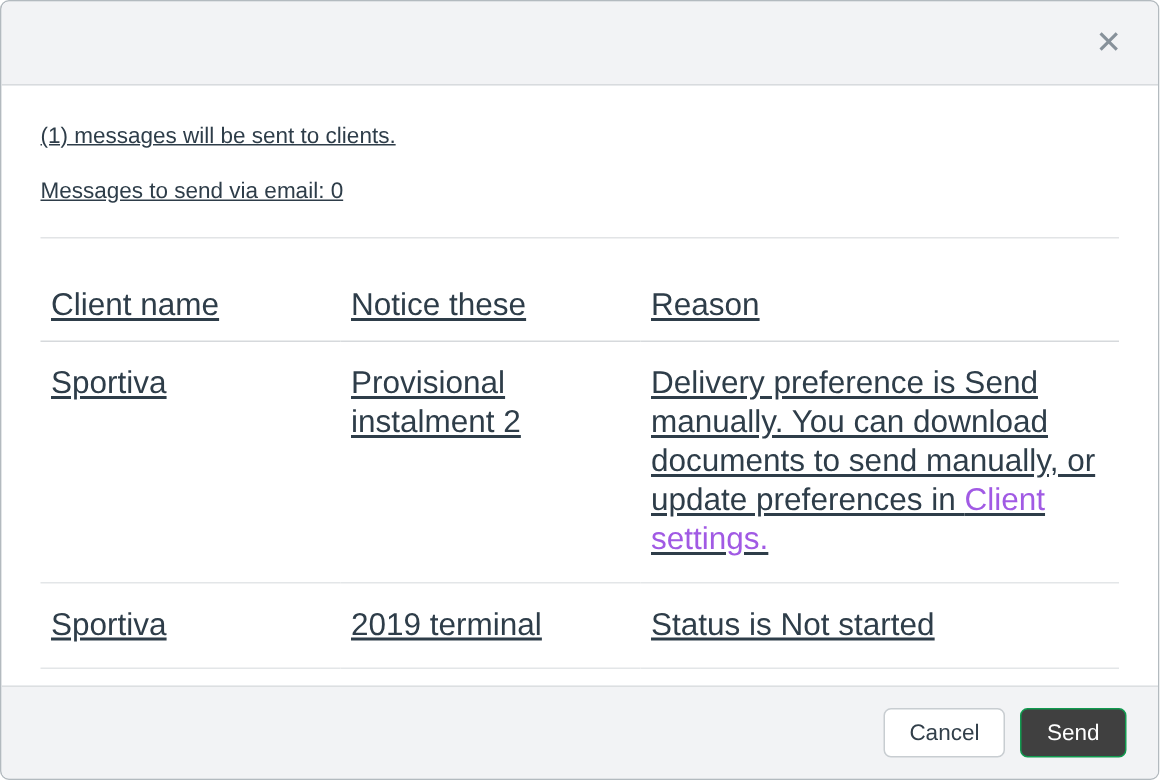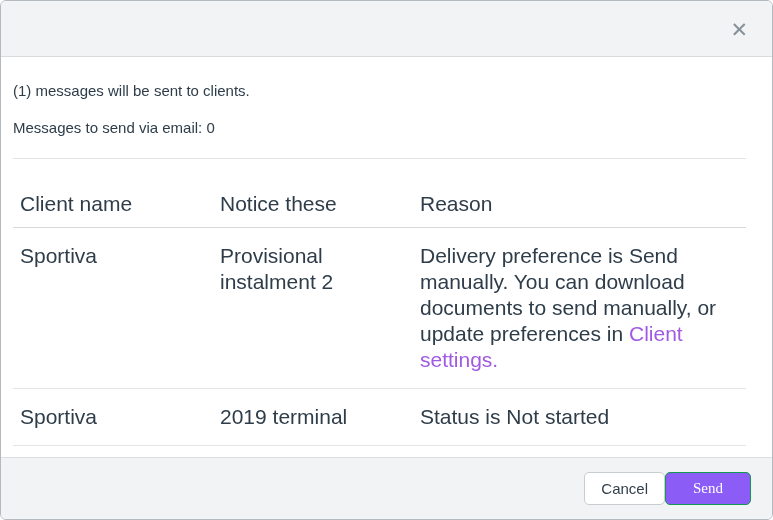--- a/index.html
+++ b/index.html
@@ -45,23 +45,24 @@
     line-height: 1;
     color: #87919a;
     background: none;
     border: none;
     cursor: pointer;
     padding: 2px;
   }
   
   .modal-body {
     flex: 1 1 auto;
-    padding: 12px 26px 0 12px;
+    padding: 12px 26px 0 26px;
     background: #ffffff;
     overflow: hidden;
+    text-decoration: underline;
   }
   .summary-line {
     font-size: 15px;
     color: #2e3d49;
     margin-top: 12px;
     margin-bottom: 17px;
     line-height: 20px;
   }
   .divider {
     border: none;
@@ -111,41 +112,41 @@
   }
   
   .modal-footer {
     flex: 0 0 62px;
     height: 62px;
     background: #f2f3f5;
     border-top: 1px solid #dcdfe1;
     display: flex;
     align-items: center;
     justify-content: flex-end;
+    gap: 10px;
     padding: 0 21px;
   }
   .btn {
     font-family: "Liberation Sans", sans-serif;
     font-size: 15px;
     border-radius: 5px;
     padding: 7px 16px;
     cursor: pointer;
     line-height: 17px;
   }
   .btn-cancel {
     background: #ffffff;
     border: 1px solid #c8cdd1;
     color: #323f4a;
   }
   .btn-send {
-    background: #8b5cf6;
+    background: #404040;
     border: 1px solid #119a4f;
     color: #ffffff;
-    padding: 7px 27px;
-    font-family: Liberation Serif, serif;
+    padding: 7px 17px;
   }
 </style>
 </head>
 <body>
 
 <div class="modal">
 
   <div class="modal-header">
     <button class="close-btn">✕</button>
   </div>

